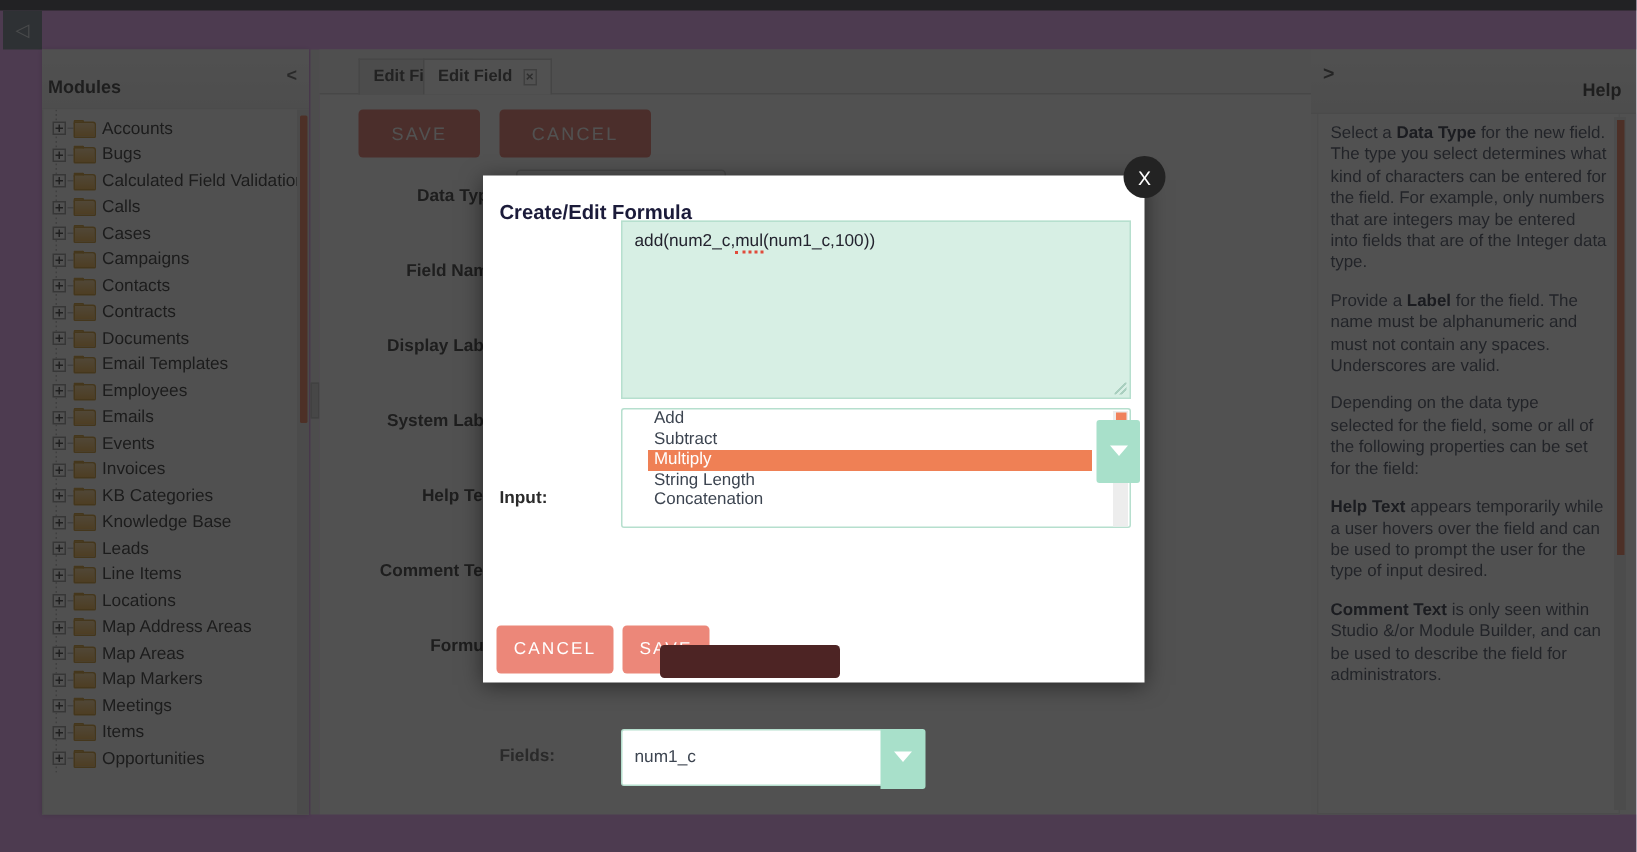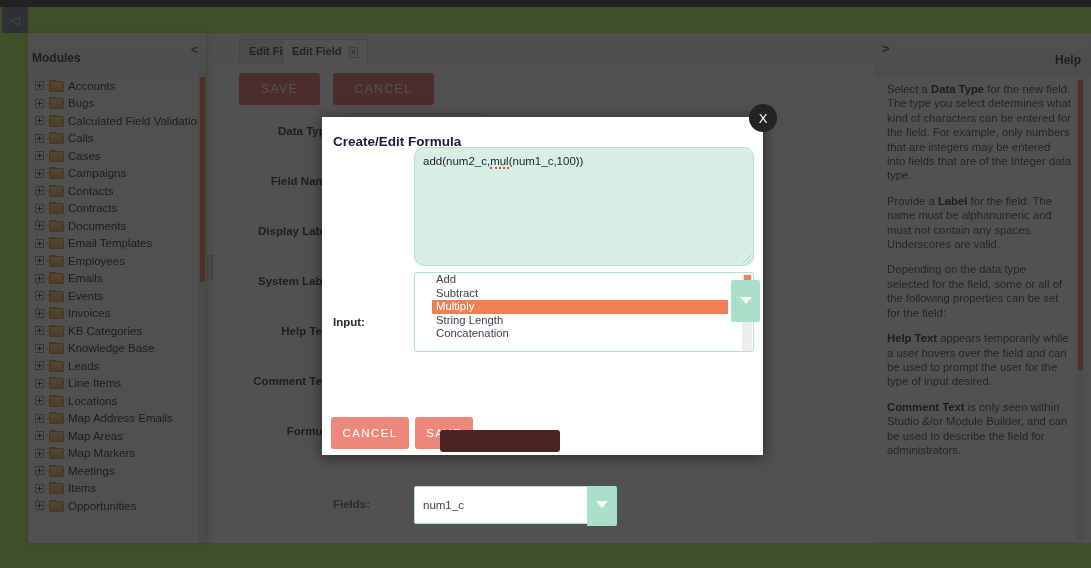--- a/index.html
+++ b/index.html
@@ -6,21 +6,21 @@
   html, body {
     margin: 0; padding: 0;
     width: 1091px; height: 568px;
     overflow: hidden;
     font-family: "Liberation Sans", sans-serif;
     background: #f1f1f1;
   }
   #root {
     position: relative;
     width: 1091px; height: 568px;
-    background: #bef264;
+    background: #f0abfc;
   }
 
   
   .top-strip {
     position: absolute; left: 0; top: 0; width: 1091px; height: 7px;
     background: #4a4a54;
   }
 
   
   .collapse-btn {
@@ -298,30 +298,30 @@
     color: #fff;
     font-size: 13px;
     display: flex; align-items: center; justify-content: center;
     z-index: 50;
     cursor: pointer;
   }
   .m-row-label {
     position: absolute;
     font-size: 11.5px; font-weight: bold; color: #2a2a2a;
   }
-  .m-input-label  { left: 11px; top: 199px; }
+  .m-input-label  { left: 11px; top: 209px; }
   .m-func-label   { left: 11px; top: 310px; }
   .m-fields-label { left: 11px; top: 381px; }
 
   .formula-textarea {
     position: absolute; left: 92px; top: 30px;
     width: 340px; height: 119px;
     background: #d7efe4;
     border: 1px solid #b6dfce;
-    border-radius: 10px;
+    border-radius: 0;
     font-size: 11.5px;
     color: #23232e;
     padding: 7px 8px;
     overflow: hidden;
     cursor: text;
   }
   .spell {
     border-bottom: 2px dotted #e04b3a;
     padding-bottom: 0px;
   }
@@ -623,21 +623,21 @@
             </span>
             <span class="label">Locations</span>
           </div>
           <div class="tree-node">
             <span class="plus"></span>
             <span class="dash"></span>
             <span class="folder">
               <span class="ftab"></span>
               <span class="fback"></span>
             </span>
-            <span class="label">Map Address Emails</span>
+            <span class="label">Map Address Areas</span>
           </div>
           <div class="tree-node">
             <span class="plus"></span>
             <span class="dash"></span>
             <span class="folder">
               <span class="ftab"></span>
               <span class="fback"></span>
             </span>
             <span class="label">Map Areas</span>
           </div>

